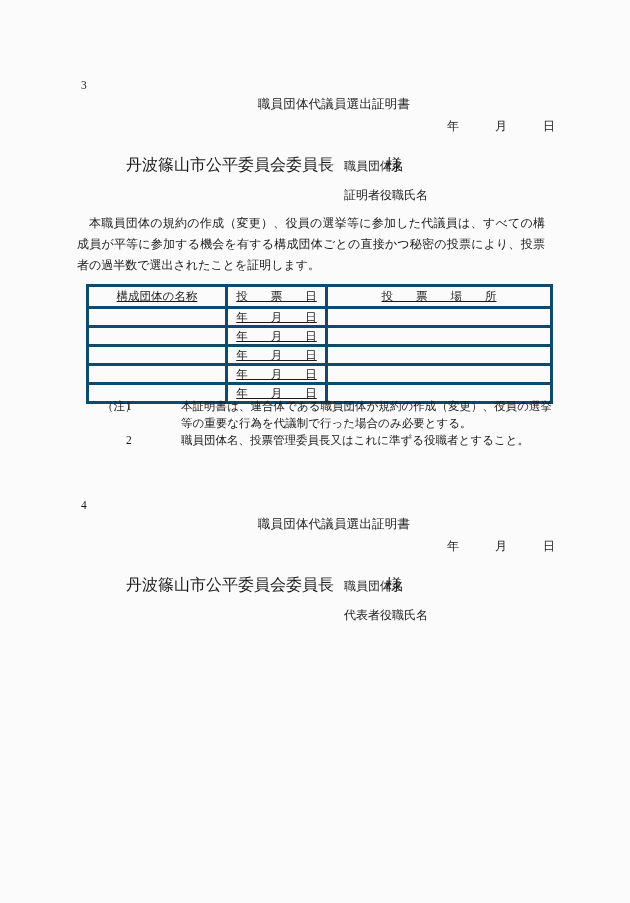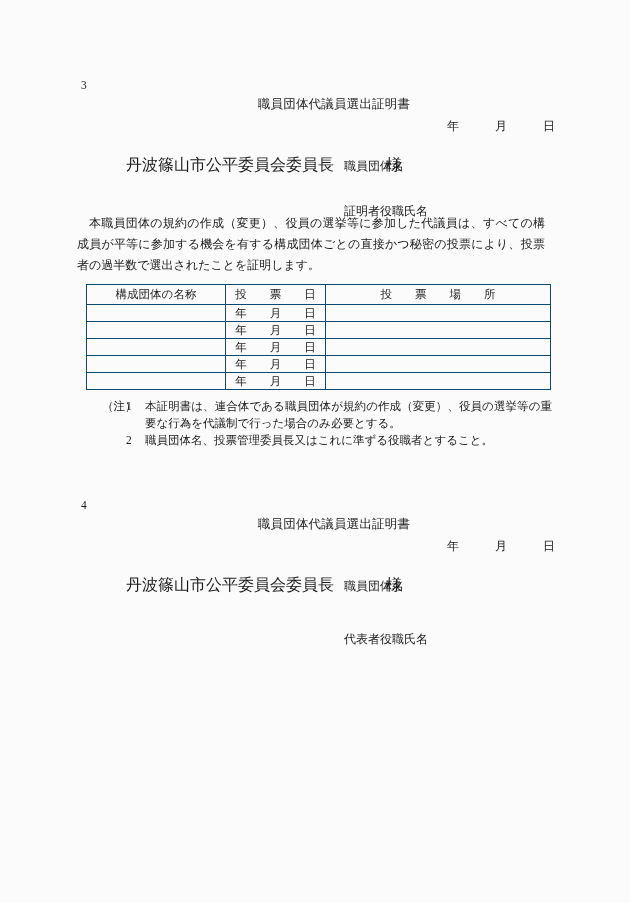--- a/index.html
+++ b/index.html
@@ -81,26 +81,27 @@
   .vote-table {
     position: absolute;
     left: 86px;
     top: 284px;
     width: 464px;
     border-collapse: collapse;
     table-layout: fixed;
     font-size: 11.5px;
   }
   .vote-table td {
-    border: 1px solid #0c4a6e;
+    border: 3px solid #0c4a6e;
     padding: 0;
     height: 16px;
     text-align: center;
     vertical-align: middle;
     white-space: pre;
+    text-decoration: underline;
   }
   .vote-table tr.head-row td {
     height: 19px;
   }
   .vote-table col.c-name  { width: 139px; }
   .vote-table col.c-date  { width: 100px; }
   .vote-table col.c-place { width: 225px; }
 
   
   .notes {
@@ -123,40 +124,41 @@
   .note-idx {
     width: 19px;
     flex: none;
     text-align: left;
     white-space: pre;
   }
   .note-text {
     flex: 1;
     text-align: justify;
     text-justify: inter-ideograph;
+    margin-left: 36px;
   }
 </style>
 </head>
 <body>
 
 <div class="page">
 
   <div class="sec-num" style="top:80px;">3</div>
 
   <div class="doc-title" style="top:98px;">職員団体代議員選出証明書</div>
 
   <div class="date-line" style="top:120px;">年　　　月　　　日</div>
 
   <div class="addressee-row" style="top:141px;">
     <span>丹波篠山市公平委員会委員長</span><span class="sama">様</span>
   </div>
 
   <div class="signature-line" style="top:160px;">職員団体名</div>
 
-  <div class="signature-line" style="top:205px;font-family:Liberation Serif, serif;">証明者役職氏名</div>
+  <div class="signature-line" style="top:189px;font-family:Liberation Serif, serif;">証明者役職氏名</div>
 
   <div class="body-par" style="top:213px;">本職員団体の規約の作成（変更）、役員の選挙等に参加した代議員は、すべての構成員が平等に参加する機会を有する構成団体ごとの直接かつ秘密の投票により、投票者の過半数で選出されたことを証明します。</div>
 
   <table class="vote-table">
     <colgroup>
       <col class="c-name">
         <col class="c-date">
         <col class="c-place">
     </colgroup>
     <tbody>
@@ -211,16 +213,16 @@
   <div class="doc-title" style="top:518px;">職員団体代議員選出証明書</div>
 
   <div class="date-line" style="top:540px;">年　　　月　　　日</div>
 
   <div class="addressee-row" style="top:561px;">
     <span>丹波篠山市公平委員会委員長</span><span class="sama">様</span>
   </div>
 
   <div class="signature-line" style="top:580px;">職員団体名</div>
 
-  <div class="signature-line" style="top:609px;margin-top:24px;">代表者役職氏名</div>
+  <div class="signature-line" style="top:609px;">代表者役職氏名</div>
 
 
 </div>
 
 </body></html>

